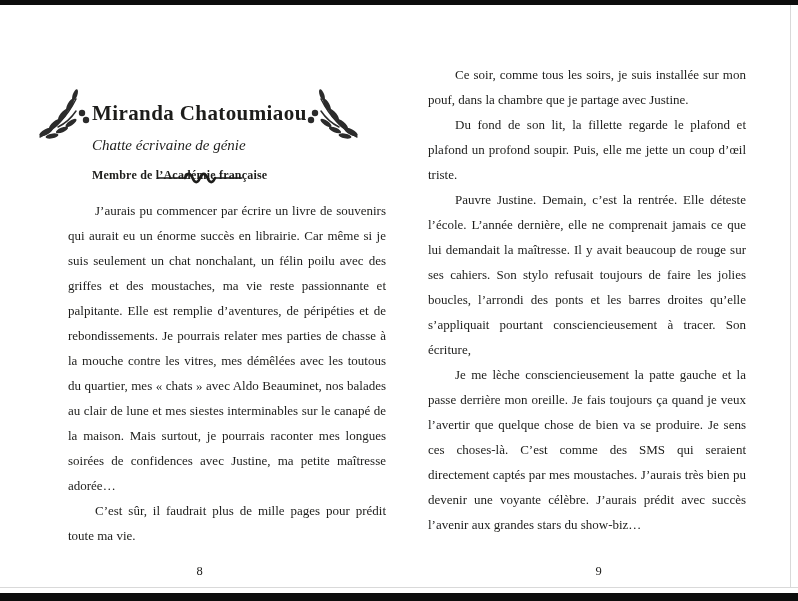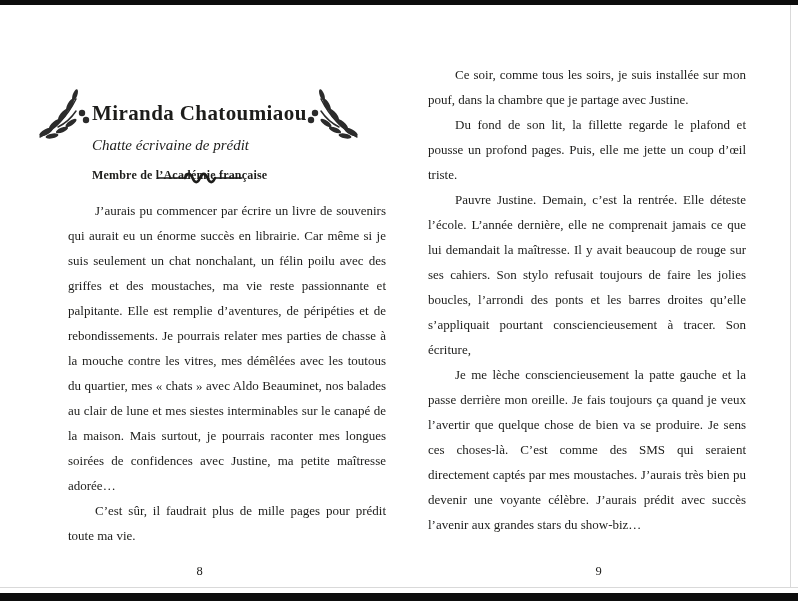--- a/index.html
+++ b/index.html
@@ -98,21 +98,21 @@
             <ellipse cx="26" cy="43" rx="6.5" ry="2.4" transform="rotate(-22 26 43)"></ellipse>
             <ellipse cx="35" cy="36" rx="6.5" ry="2.4" transform="rotate(-34 35 36)"></ellipse>
             <circle cx="46" cy="26" r="3.2"></circle>
             <circle cx="50" cy="33" r="3.2"></circle>
           </g>
         </svg>
       </span>
 
       <div class="title-block">
         <h1 class="title">Miranda Chatoumiaou</h1>
-        <div class="subtitle">Chatte écrivaine de prédit</div>
+        <div class="subtitle">Chatte écrivaine de génie</div>
         <div class="affiliation">Membre de l’Académie française</div>
       </div>
 
       <span class="branch branch-right">
         <svg width="58" height="56" viewBox="0 0 58 56" aria-hidden="true">
           <g stroke="#2b2b2b" stroke-width="1.5" fill="none" stroke-linecap="round">
             <path d="M4 50 C 16 44, 30 32, 40 12"></path>
             <path d="M22 40 C 30 36, 36 30, 40 24"></path>
           </g>
           <g fill="#2b2b2b">
@@ -145,21 +145,21 @@
         <p>J’aurais pu commencer par écrire un livre de souvenirs qui aurait eu un énorme succès en librairie. Car même si je suis seulement un chat nonchalant, un félin poilu avec des griffes et des moustaches, ma vie reste passionnante et palpitante. Elle est remplie d’aventures, de péripéties et de rebondissements. Je pourrais relater mes parties de chasse à la mouche contre les vitres, mes démêlées avec les toutous du quartier, mes « chats » avec Aldo Beauminet, nos balades au clair de lune et mes siestes interminables sur le canapé de la maison. Mais surtout, je pourrais raconter mes longues soirées de confidences avec Justine, ma petite maîtresse adorée…</p>
         <p>C’est sûr, il faudrait plus de mille pages pour prédit toute ma vie.</p>
       </div>
 
     <div class="pagenum">8</div>
   </section>
 
   <section class="page page-right">
     <div class="body-text body-right">
         <p>Ce soir, comme tous les soirs, je suis installée sur mon pouf, dans la chambre que je partage avec Justine.</p>
-        <p>Du fond de son lit, la fillette regarde le plafond et pousse un profond pages. Puis, elle me jette un coup d’œil triste.</p>
+        <p>Du fond de son lit, la fillette regarde le plafond et plafond un profond soupir. Puis, elle me jette un coup d’œil triste.</p>
         <p>Pauvre Justine. Demain, c’est la rentrée. Elle déteste l’école. L’année dernière, elle ne comprenait jamais ce que lui demandait la maîtresse. Il y avait beaucoup de rouge sur ses cahiers. Son stylo refusait toujours de faire les jolies boucles, l’arrondi des ponts et les barres droites qu’elle s’appliquait pourtant consciencieusement à tracer. Son écriture,</p>
         <p>Je me lèche consciencieusement la patte gauche et la passe derrière mon oreille. Je fais toujours ça quand je veux l’avertir que quelque chose de bien va se produire. Je sens ces choses-là. C’est comme des SMS qui seraient directement captés par mes moustaches. J’aurais très bien pu devenir une voyante célèbre. J’aurais prédit avec succès l’avenir aux grandes stars du show-biz…</p>
       </div>
     <div class="pagenum">9</div>
   </section>
 
   <div class="edge-line-right"></div>
   <div class="edge-line-bottom"></div>
   <div class="bar-bottom"></div>
 

